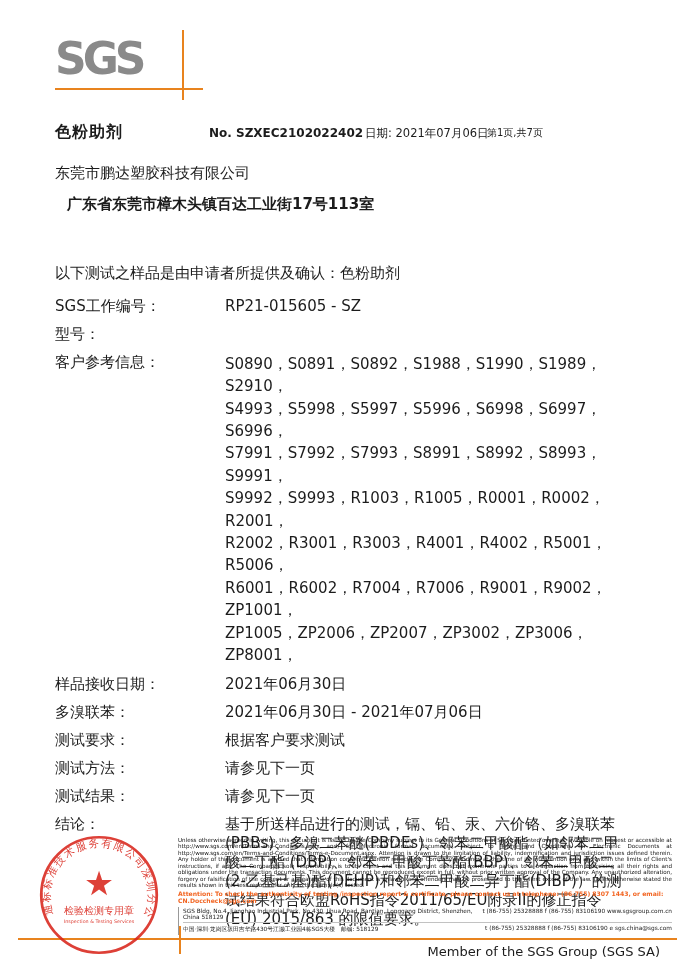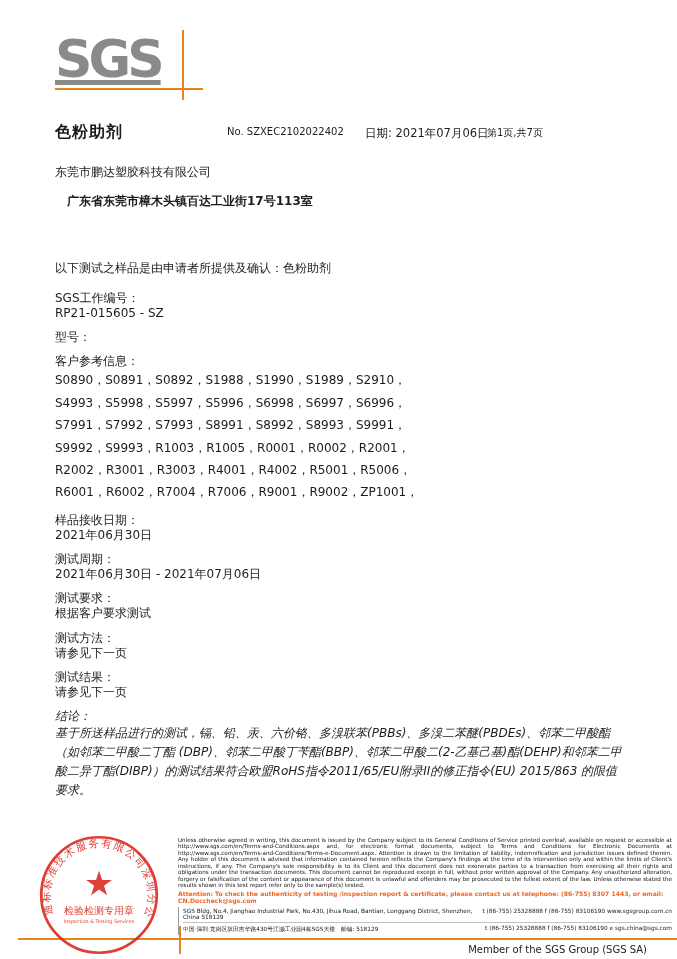--- a/index.html
+++ b/index.html
@@ -2,59 +2,59 @@
 <html><head>
 <meta charset="utf-8">
 <style>
   html,body{margin:0;padding:0;background:#e9e9e9;}
   .page{
     position:relative;width:677px;height:959px;margin:0 auto;background:#ffffff;
     overflow:hidden;font-family:"DejaVu Sans","Liberation Sans",sans-serif;color:#1c1c1c;
   }
   
   .logo-text{
-    position:absolute;left:55px;top:30px;font-size:52px;line-height:58px;
-    font-weight:bold;color:#8a8a8a;letter-spacing:-4px;text-decoration:underline;
+    position:absolute;left:55px;top:30px;font-size:44px;line-height:58px;
+    font-weight:bold;color:#8a8a8a;letter-spacing:-4px;
   }
   .logo-hline{position:absolute;left:55px;top:88px;width:148px;height:2px;background:#e8831e;}
   .logo-vline{position:absolute;left:182px;top:30px;width:2px;height:70px;background:#e8831e;}
   
   .header-row{position:absolute;left:55px;top:122px;width:580px;height:22px;}
   .report-title{position:absolute;left:0;top:0;font-size:16px;font-weight:bold;letter-spacing:1px;}
-  .report-no{position:absolute;left:172px;top:4px;font-size:10px;}
+  .report-no{position:absolute;left:154px;top:4px;font-size:12px;font-weight:bold;}
   .report-date{position:absolute;left:310px;top:4px;font-size:11.5px;}
   .report-page{position:absolute;left:432px;top:4px;font-size:10px;}
   
-  .content{position:absolute;left:55px;top:164px;width:572px;font-size:12px;}
+  .content{position:absolute;left:55px;top:164px;width:572px;font-size:15px;}
   .company-name{margin:0 0 10px 0;}
   .company-addr{margin:12px;font-weight:bold;}
   .statement{margin:50px 0 14px 0;}
-  .field-row{display:flex;margin-bottom:9px;line-height:1.26;flex-direction:column;}
+  .field-row{display:flex;margin-bottom:9px;line-height:1.26;}
   .field-label{width:170px;flex:none;}
   .field-value{flex:1;}
   .ref-line{line-height:22.4px;}
-  .conclusion-row{margin-top:8px;font-style:italic;}
+  .conclusion-row{margin-top:8px;}
   .conclusion-text{line-height:19px;}
   
   .stamp-company{
     position:absolute;left:22px;top:917px;width:170px;font-size:6.4px;line-height:1.55;
     color:#a06a50;z-index:1;
   }
   .stamp-svg{position:absolute;left:36px;top:832px;width:126px;height:126px;opacity:.88;z-index:2;}
   .footer-right{position:absolute;left:178px;top:837px;width:494px;}
   .disclaimer{font-size:5.6px;line-height:1.16;text-align:justify;color:#141414;}
   .attention{font-size:6.1px;line-height:1.22;font-weight:bold;color:#f26522;margin-top:1px;}
   .addr-block{border-left:1px solid #999;padding-left:4px;margin-top:2px;}
   .addr-row{display:flex;justify-content:space-between;font-size:5.8px;color:#1c1c1c;
             padding:1.6px 0;border-top:0.5px solid #c2c2c2;}
   .addr-row:first-child{border-top:none;}
   .addr-contacts{white-space:nowrap;}
   .orange-rule{position:absolute;left:18px;top:938px;width:659px;height:2px;background:#e8831e;}
   .cross-v{position:absolute;left:179px;top:926px;width:1.5px;height:28px;background:#e8831e;}
-  .member{position:absolute;right:30px;top:944px;font-size:10px;color:#1c1c1c;}
+  .member{position:absolute;right:17px;top:944px;font-size:13px;color:#1c1c1c;}
 </style>
 </head>
 <body>
 
 <div class="page">
 
   <div class="logo-text">SGS</div>
   <div class="logo-hline"></div>
   <div class="logo-vline"></div>
 
@@ -82,30 +82,31 @@
 
     <div class="field-row">
       <span class="field-label">客户参考信息：</span>
       <span class="field-value">
         <div class="ref-line">S0890，S0891，S0892，S1988，S1990，S1989，S2910，</div>
         <div class="ref-line">S4993，S5998，S5997，S5996，S6998，S6997，S6996，</div>
         <div class="ref-line">S7991，S7992，S7993，S8991，S8992，S8993，S9991，</div>
         <div class="ref-line">S9992，S9993，R1003，R1005，R0001，R0002，R2001，</div>
         <div class="ref-line">R2002，R3001，R3003，R4001，R4002，R5001，R5006，</div>
         <div class="ref-line">R6001，R6002，R7004，R7006，R9001，R9002，ZP1001，</div>
+        <div class="ref-line">ZP1005，ZP2006，ZP2007，ZP3002，ZP3006，ZP8001，</div>
       </span>
     </div>
 
     <div class="field-row">
       <span class="field-label">样品接收日期：</span>
       <span class="field-value">2021年06月30日</span>
     </div>
 
     <div class="field-row">
-      <span class="field-label">测试周期：</span>
+      <span class="field-label">多溴联苯：</span>
       <span class="field-value">2021年06月30日 - 2021年07月06日</span>
     </div>
 
     <div class="field-row">
       <span class="field-label">测试要求：</span>
       <span class="field-value">根据客户要求测试</span>
     </div>
 
     <div class="field-row">
       <span class="field-label">测试方法：</span>

